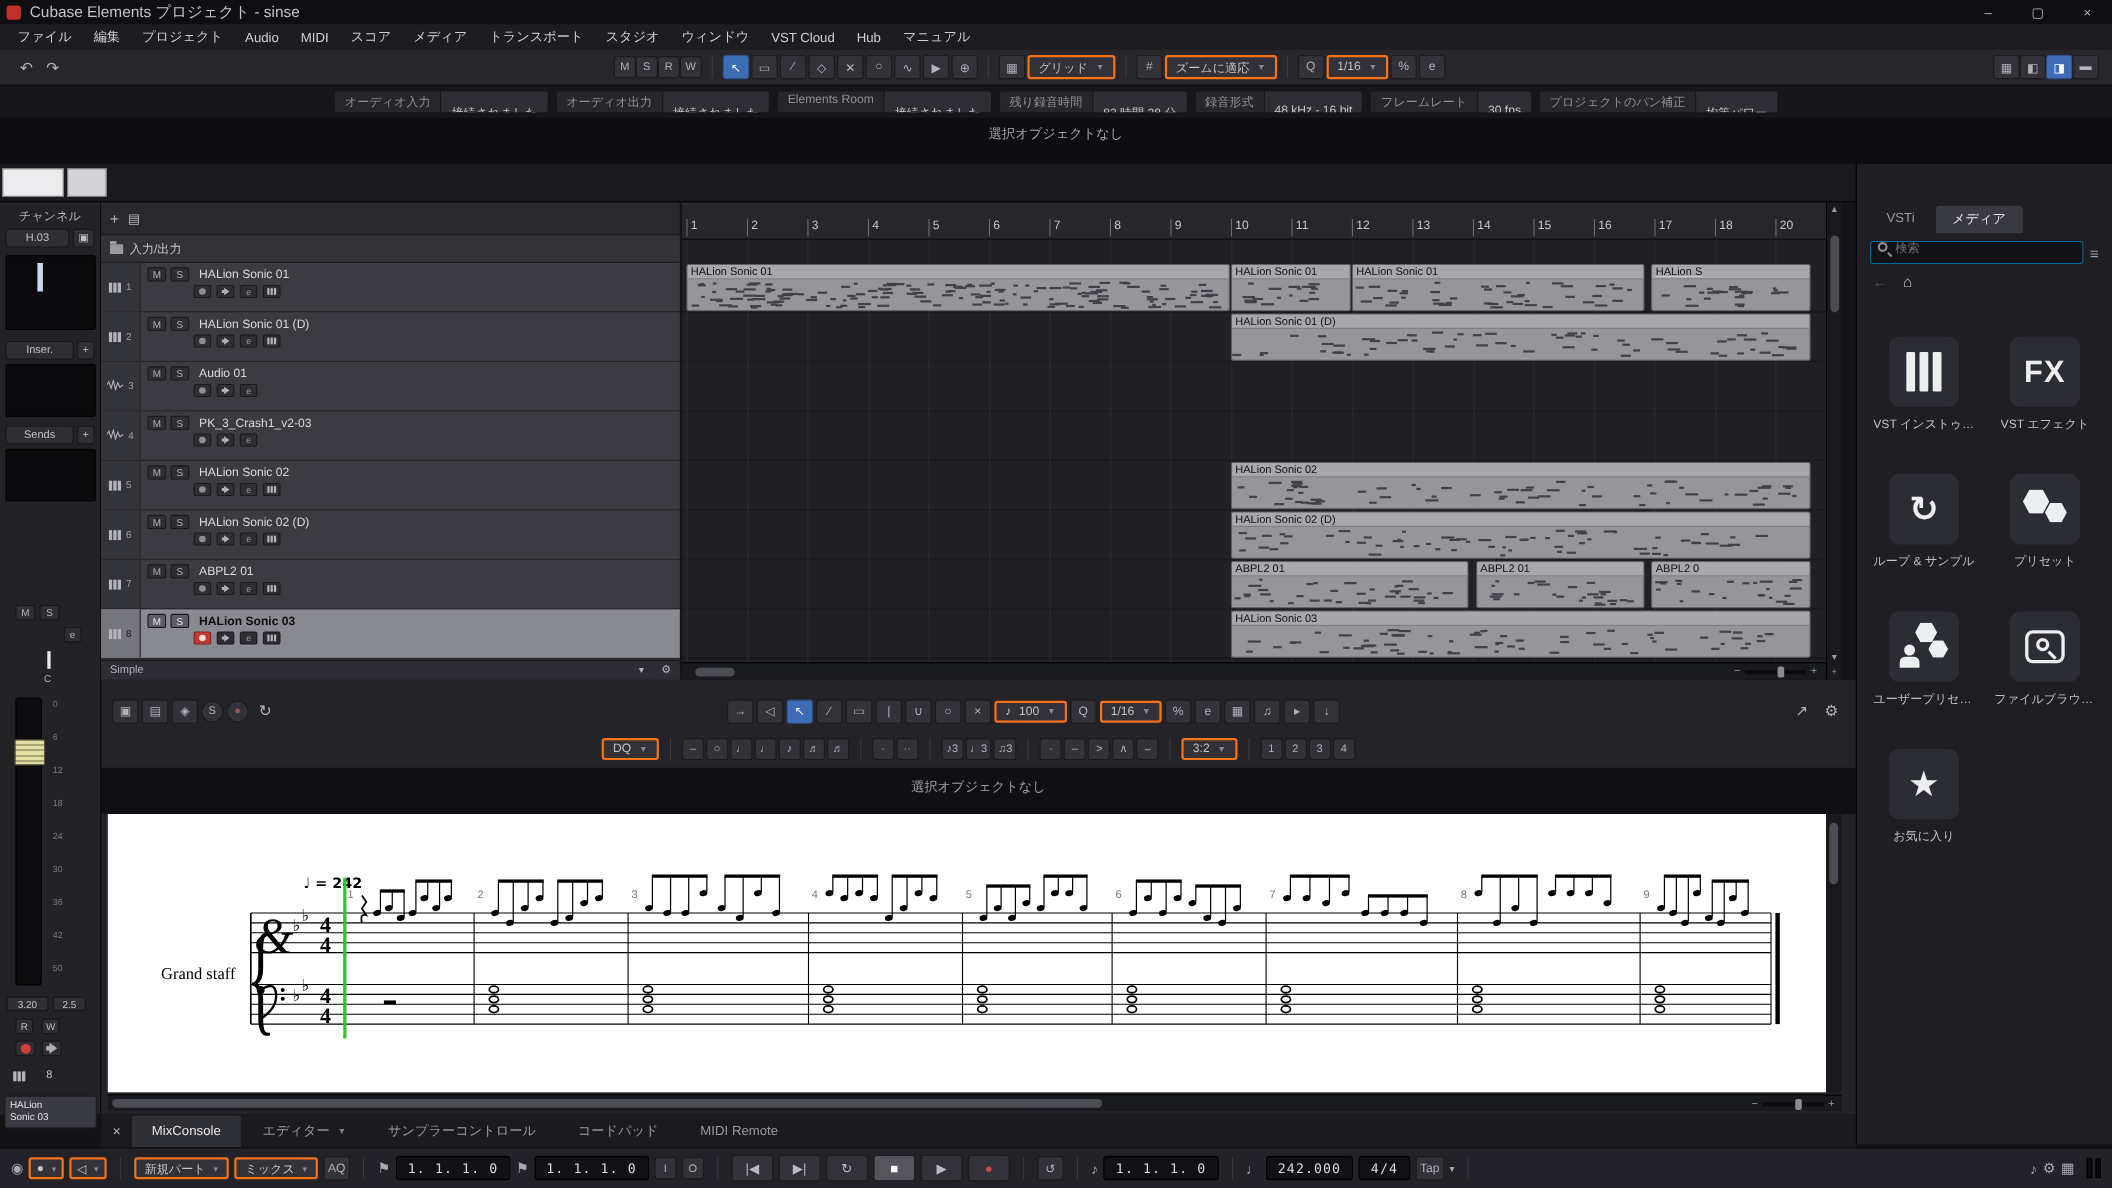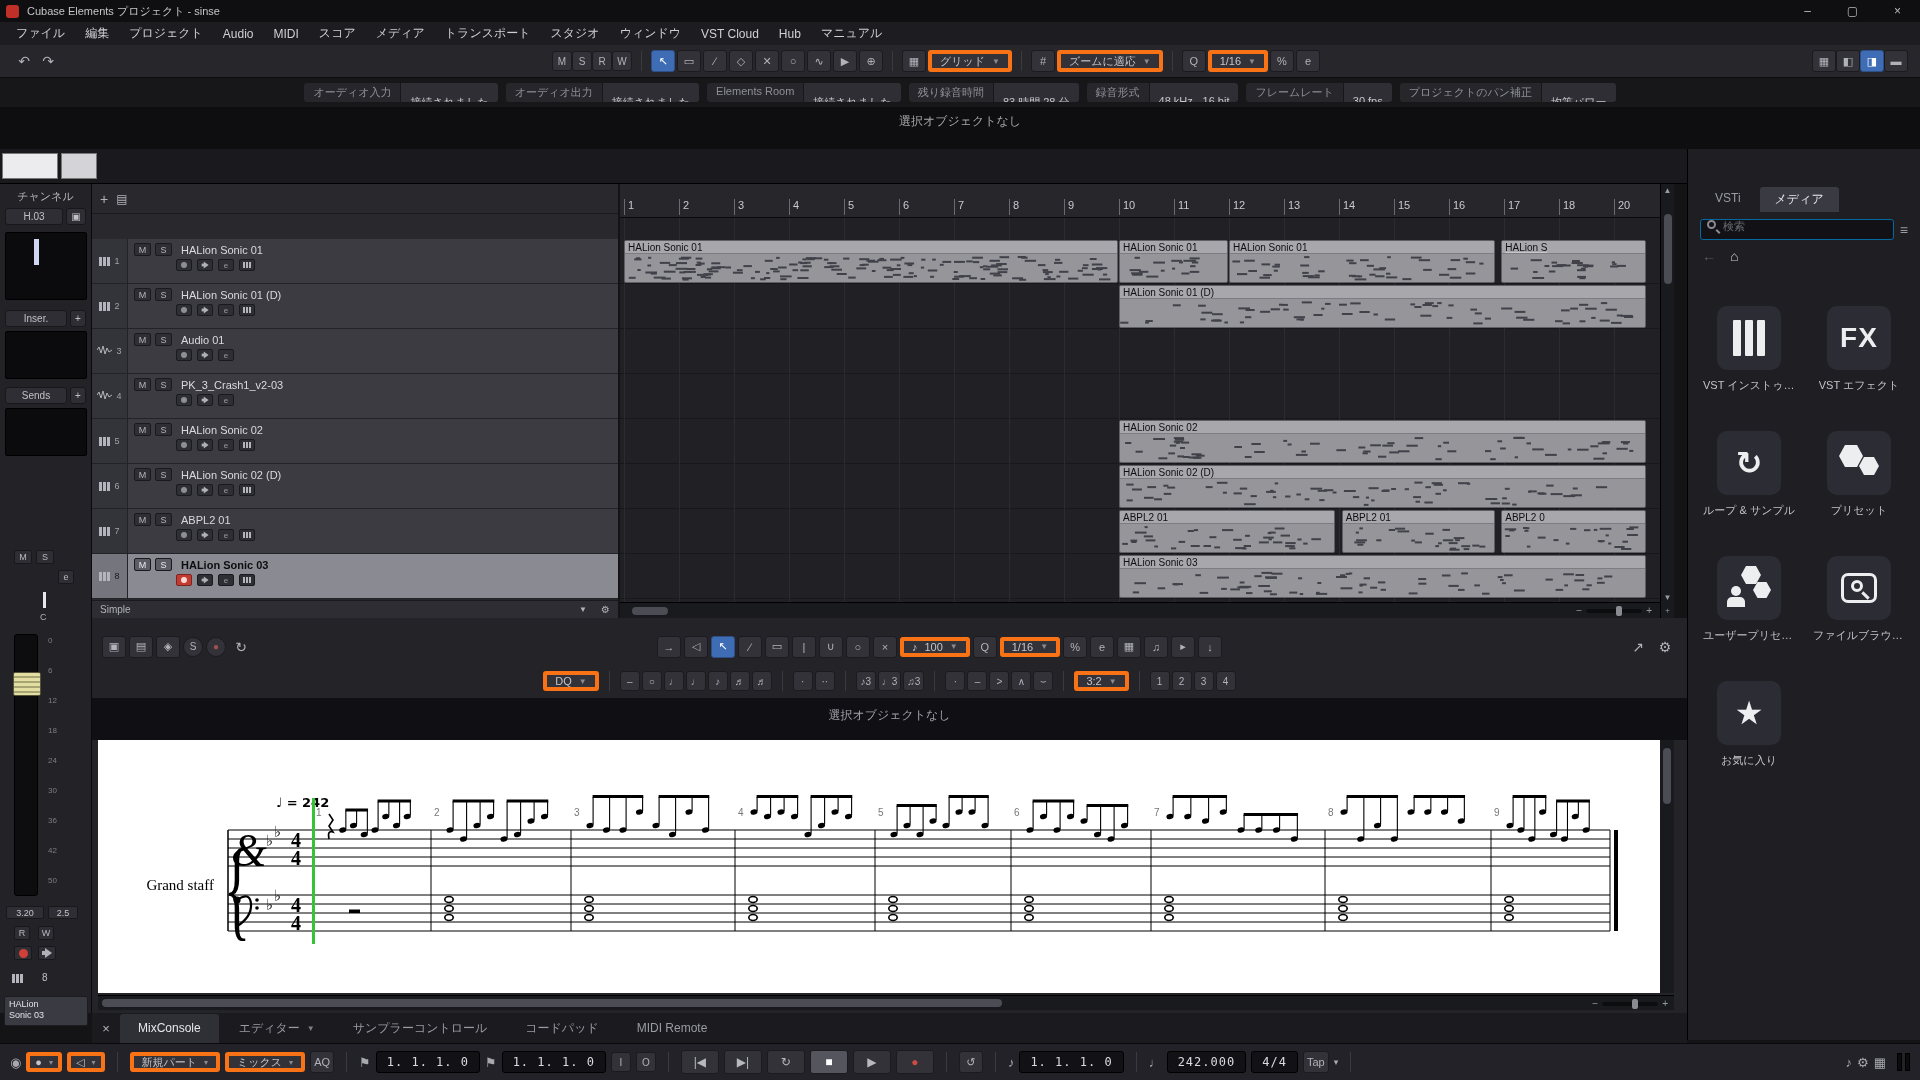--- a/index.html
+++ b/index.html
@@ -1,34 +1,34 @@
 <!DOCTYPE html>
 <html><head>
 <meta charset="utf-8">
 <style>
 *{margin:0;padding:0;box-sizing:border-box}
 body{width:1920px;height:1080px;background:#141417;font-family:"Liberation Sans","DejaVu Sans",sans-serif;color:#c8c8cc;overflow:hidden;position:relative;font-size:12px}
 
 #titlebar{position:absolute;left:0;top:0;width:1920px;height:22px;background:#0f0f12;display:flex;align-items:center}
 .logo{width:13px;height:13px;background:#c03028;border-radius:3px;margin:0 8px 0 6px}
-#titlebar .title{font-size:11px;color:#c4c4c9}
+#titlebar .title{font-size:14px;color:#c4c4c9}
 .win-btns{margin-left:auto;display:flex}
 .win-btn{width:45px;height:22px;display:flex;align-items:center;justify-content:center;color:#b8b8bd;font-size:12px}
 
 #menubar{position:absolute;left:0;top:22px;width:1920px;height:23px;background:#1d1d21;display:flex;align-items:center;padding-left:6px}
 .menu-item{padding:3px 10px;color:#cfcfd4;font-size:12px}
 
 #toolbar{position:absolute;left:0;top:45px;width:1920px;height:33px;background:#26262b;border-bottom:1px solid #0c0c0e;display:flex;align-items:center;padding:0 12px}
 .tb-left,.tb-right,.tb-center{display:flex;align-items:center}
 .tb-center{margin:0 auto;gap:2px}
 .tbtn{min-width:24px;height:22px;background:#323238;border:1px solid #1b1b1f;border-radius:3px;display:flex;align-items:center;justify-content:center;color:#b2b2ba;font-size:11px;padding:0 3px}
 .tbtn.small{min-width:20px;height:20px;font-size:10px}
 .tbtn.active{background:#3e6db5;color:#fff;border-color:#2d4f86}
 .tbtn.plain{background:transparent;border-color:transparent;font-size:14px}
-.chip{height:22px;background:#323238;border:4px solid #f97316;border-radius:3px;display:flex;align-items:center;padding:0 8px;font-size:11px;color:#c4c4ca;gap:7px}
+.chip{height:22px;background:#323238;border:2px solid #f97316;border-radius:3px;display:flex;align-items:center;padding:0 8px;font-size:11px;color:#c4c4ca;gap:7px}
 .chip .arr{color:#8a8a92;font-size:8px}
 .sep{width:1px;height:20px;background:#3a3a41;margin:0 7px}
 
 #statusbar{position:absolute;left:0;top:78px;width:1920px;height:29px;background:#17171a;display:flex;align-items:center;justify-content:center;gap:8px}
 .status-chip{display:flex;height:19px;border-radius:3px;overflow:hidden;font-size:11px}
 .status-label{padding:2px 9px;color:#8f8f97;background:#26262b}
 .status-value{padding:12px 9px;color:#c6c6cc;background:#2e2e34;margin-left:1px}
 
 #infoline{position:absolute;left:0;top:107px;width:1920px;height:42px;background:#0e0e11;text-align:center;padding-top:6px;color:#a6a6ad;font-size:12px}
 
@@ -325,20 +325,24 @@
   <div class="ch-name">
     <div>HALion</div>
     <div>Sonic 03</div>
   </div>
 </div>
 
 <div id="tracklist">
   <div id="tl-toolbar">
     <span style="font-size:14px">+</span>
     <span>▤</span>
+  </div>
+  <div id="tl-header">
+    <span class="folder-ic"></span>
+    <span>入力/出力</span>
   </div>
   <div id="track-rows">
       <div class="track-row" style="top: 55px;">
         <div class="tr-left">
           <span class="mini-midi">
             <i></i>
             <i></i>
             <i></i>
           </span>
           <span class="tr-num">1</span>

